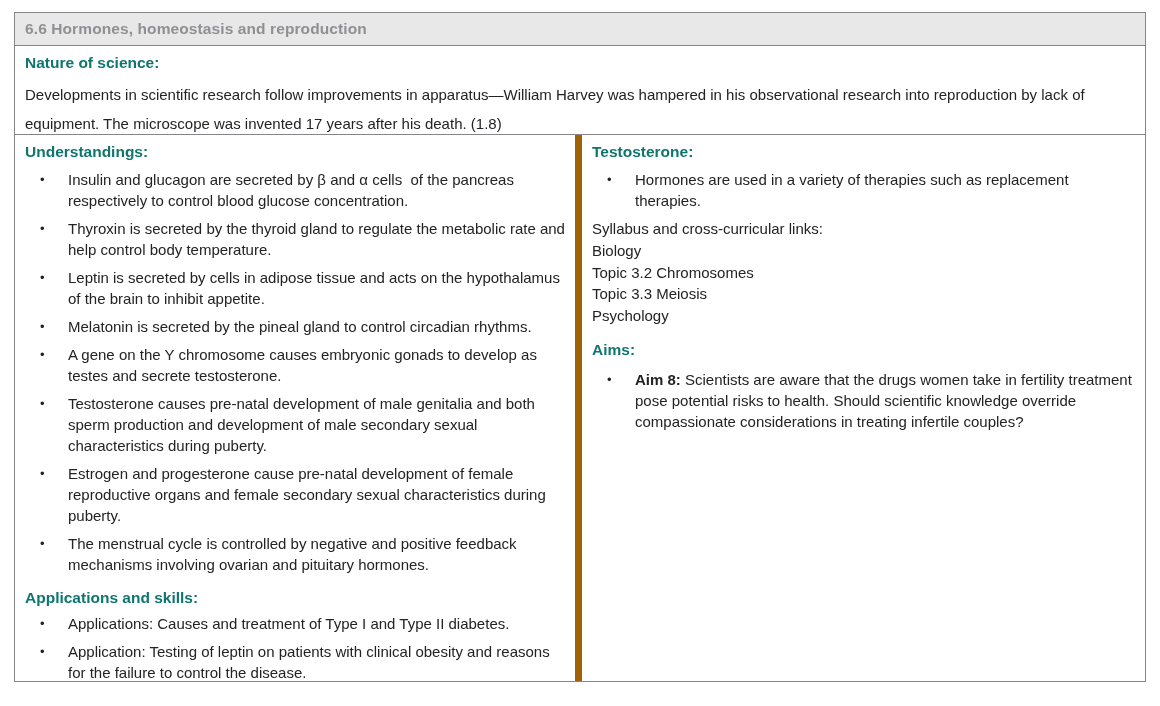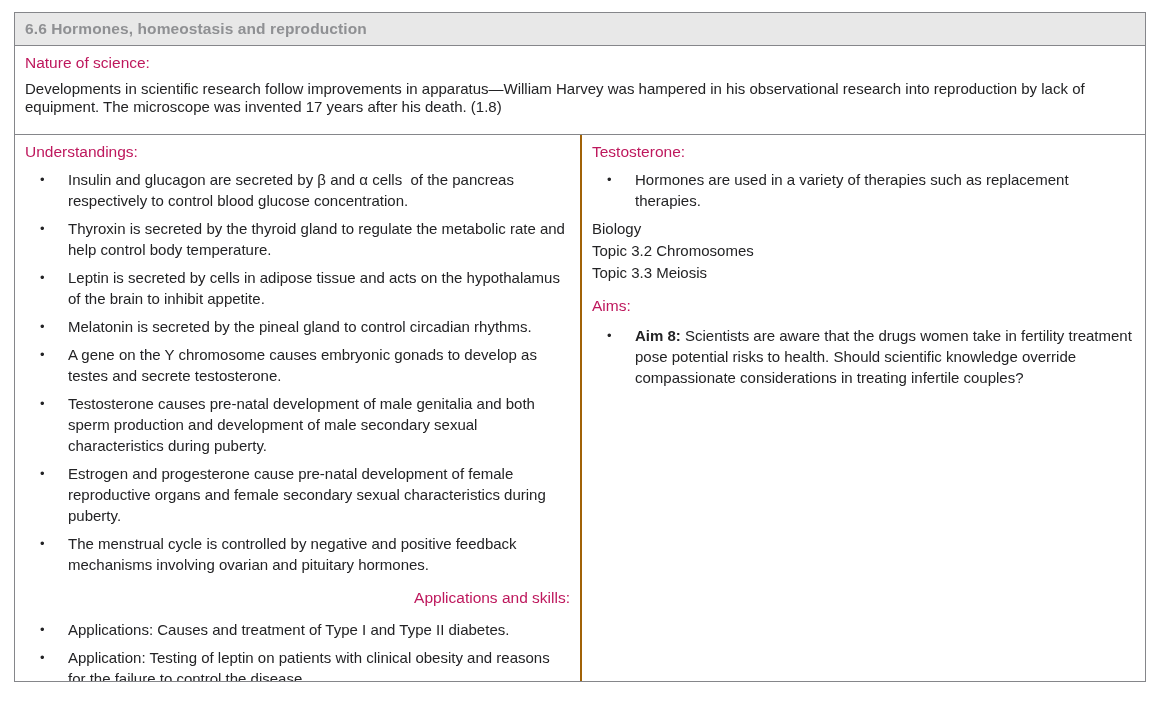--- a/index.html
+++ b/index.html
@@ -35,63 +35,63 @@
     letter-spacing: 0.1px;
   }
   .nos-section {
     flex: 0 0 89px;
     box-sizing: border-box;
     border-bottom: 1px solid #85868a;
     padding: 7px 10px 8px 10px;
     overflow: hidden;
   }
   .sec-heading {
-    font-weight: normal;
+    font-weight: bold;
     font-size: 15.5px;
     line-height: 19px;
     margin: 0 0 8px 0;
-    color: #be185d;
+    color: #0f766e;
   }
   .nos-text {
     margin: 2px 0 0 0;
     font-size: 15px;
-    line-height: 18px;
+    line-height: 29px;
     white-space: pre-wrap;
   }
   .cols {
     flex: 1 1 auto;
     display: flex;
     min-height: 0;
   }
   .col {
     box-sizing: border-box;
     padding: 7px 10px 8px 10px;
     font-size: 15px;
     overflow: hidden;
   }
   .col-left {
     width: 567px;
     flex: 0 0 567px;
-    border-right: 2px solid #a16207;
+    border-right: 7px solid #a16207;
   }
   .col-right { flex: 1 1 auto; }
   .bullet {
     display: flex;
     margin: 0 0 7px 0;
     line-height: 21px;
   }
   .dot {
     flex: 0 0 28px;
     margin-left: 15px;
     font-size: 13px;
     line-height: 21px;
     color: #232325;
   }
   .btxt { white-space: pre-wrap; }
-  .h-apps { margin-top: 13px; margin-bottom: 12px; text-align: right; }
+  .h-apps { margin-top: 13px; margin-bottom: 6px; }
   .h-aims { margin-top: 13px; margin-bottom: 10px; }
   .links-block { margin: 0 0 2px 0; }
   .link-line { line-height: 21.8px; }
   .bold-inline { font-weight: bold; }
 </style>
 </head>
 <body>
 
 <div class="doc-table">
 
@@ -156,23 +156,25 @@
 
     <div class="col col-right">
       <div class="sec-heading">Testosterone:</div>
 
       <div class="bullet">
         <span class="dot">•</span>
         <span class="btxt">Hormones are used in a variety of therapies such as replacement therapies.</span>
       </div>
 
       <div class="links-block">
+        <div class="link-line">Syllabus and cross-curricular links:</div>
         <div class="link-line">Biology</div>
         <div class="link-line">Topic 3.2 Chromosomes</div>
         <div class="link-line">Topic 3.3 Meiosis</div>
+        <div class="link-line">Psychology</div>
       </div>
 
       <div class="sec-heading h-aims">Aims:</div>
 
       <div class="bullet">
         <span class="dot">•</span>
         <span class="btxt"><span class="bold-inline">Aim 8:</span><span> Scientists are aware that the drugs women take in fertility treatment pose potential risks to health. Should scientific knowledge override compassionate considerations in treating infertile couples?</span></span>
       </div>
     </div>
 

